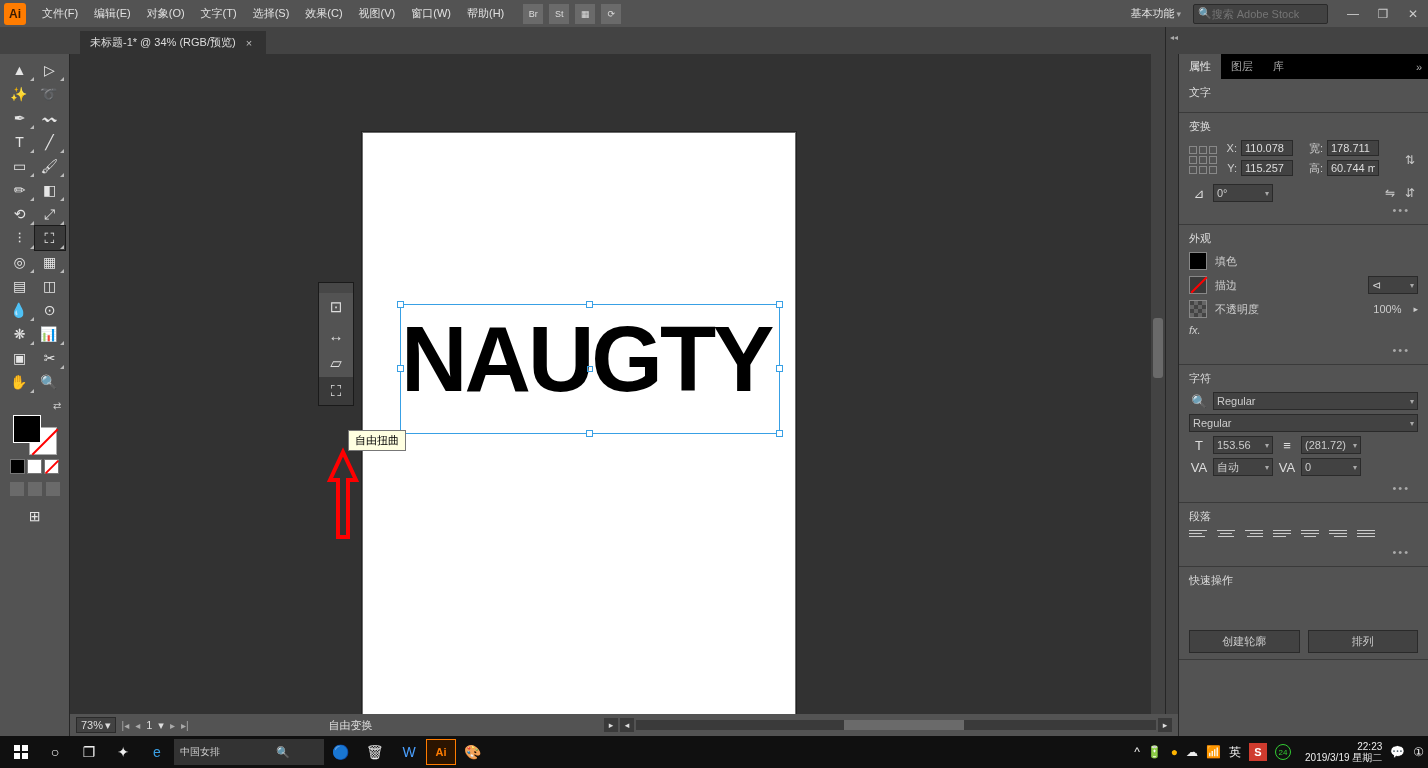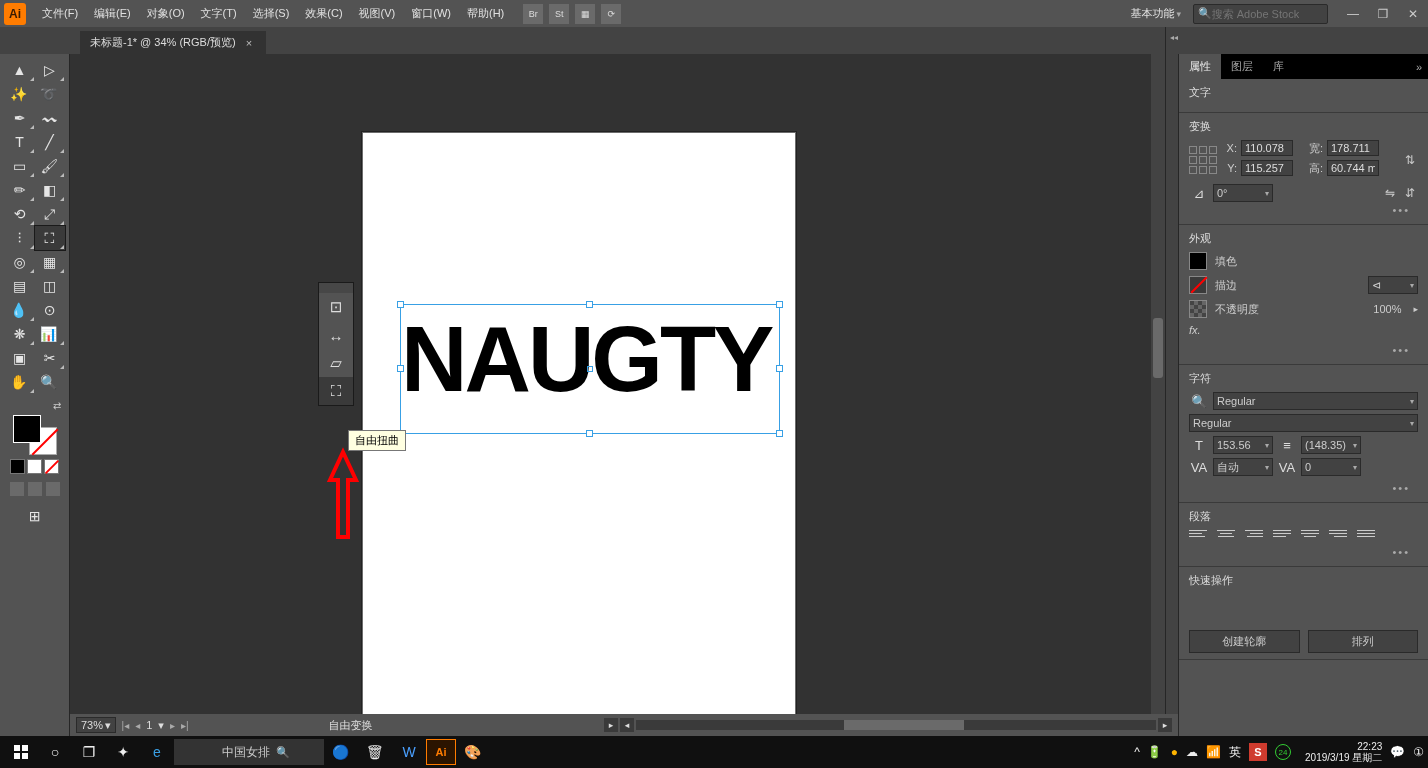--- a/index.html
+++ b/index.html
@@ -111,21 +111,21 @@
 .albtn span{display:block;height:1px;background:#ccc;}
 .opt-more{display:flex;justify-content:flex-end;padding:2px 8px;color:#aaa;letter-spacing:2px;}
 .qa-row{display:flex;gap:8px;margin-top:6px;}
 .qa-btn{flex:1;background:#424242;border:1px solid #2a2a2a;text-align:center;padding:3px 0;font-size:11px;margin-top:36px;}
 
 
 .taskbar{height:32px;background:#101010;display:flex;align-items:center;padding:0 4px;color:#eee;}
 .tb{width:34px;height:28px;display:flex;align-items:center;justify-content:center;font-size:14px;}
 .tb.start svg{fill:#fff;}
 .tbsearch{display:flex;align-items:center;background:#333;height:26px;padding:0 6px;width:150px;gap:6px;}
-.tbsearch input{background:transparent;border:none;color:#ccc;font-size:12px;width:90px;outline:none;text-align:right;}
+.tbsearch input{background:transparent;border:none;color:#ccc;font-size:10px;width:90px;outline:none;}
 .tb.edge{color:#3aa0e5;}
 .tb.ai{width:30px;height:26px;background:#2b1400;border:1px solid #ff7c00;color:#ff7c00;font-size:11px;font-weight:bold;}
 .tray{margin-left:auto;display:flex;align-items:center;gap:8px;}
 .tray .ic{font-size:12px;}
 .clock{display:flex;flex-direction:column;align-items:flex-end;font-size:10px;line-height:1.1;margin-left:6px;}
 .ime{background:#cf3b2e;color:#fff;width:18px;height:18px;display:flex;align-items:center;justify-content:center;font-size:11px;font-weight:bold;}
 .battery{border:1px solid #3c3;color:#3c3;border-radius:50%;width:16px;height:16px;display:flex;align-items:center;justify-content:center;font-size:8px;}
 .panel-toggle{position:absolute; right:250px; top:27px; bottom:54px; width:13px; background:#434343; border-left:1px solid #262626;}
 .panel-toggle .tri{position:absolute;top:6px;left:4px;font-size:8px;color:#aaa;}
 .vscroll{position:absolute; right:263px; top:54px; bottom:54px; width:14px; background:#434343;}
@@ -384,21 +384,21 @@
             </div>
           </div>
         <div class="row">
           <span class="icon-sm">T</span>
             <div class="dropdown">
               <span>153.56</span>
               <span class="dd-chev">▾</span>
             </div>
           <span class="icon-sm">≡</span>
             <div class="dropdown">
-              <span>(148.35)</span>
+              <span>(281.72)</span>
               <span class="dd-chev">▾</span>
             </div>
         </div>
         <div class="row">
           <span class="icon-sm">VA</span>
             <div class="dropdown">
               <span>自动</span>
               <span class="dd-chev">▾</span>
             </div>
           <span class="icon-sm">VA</span>

